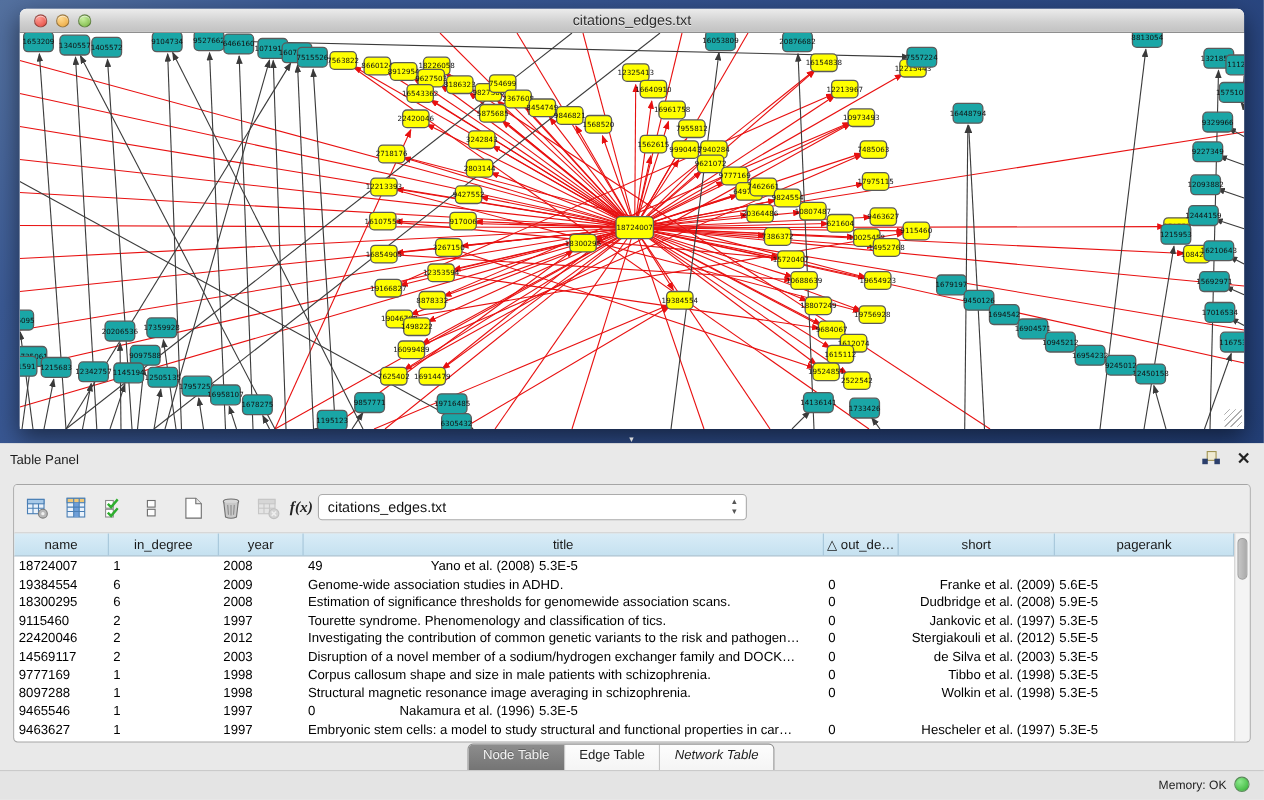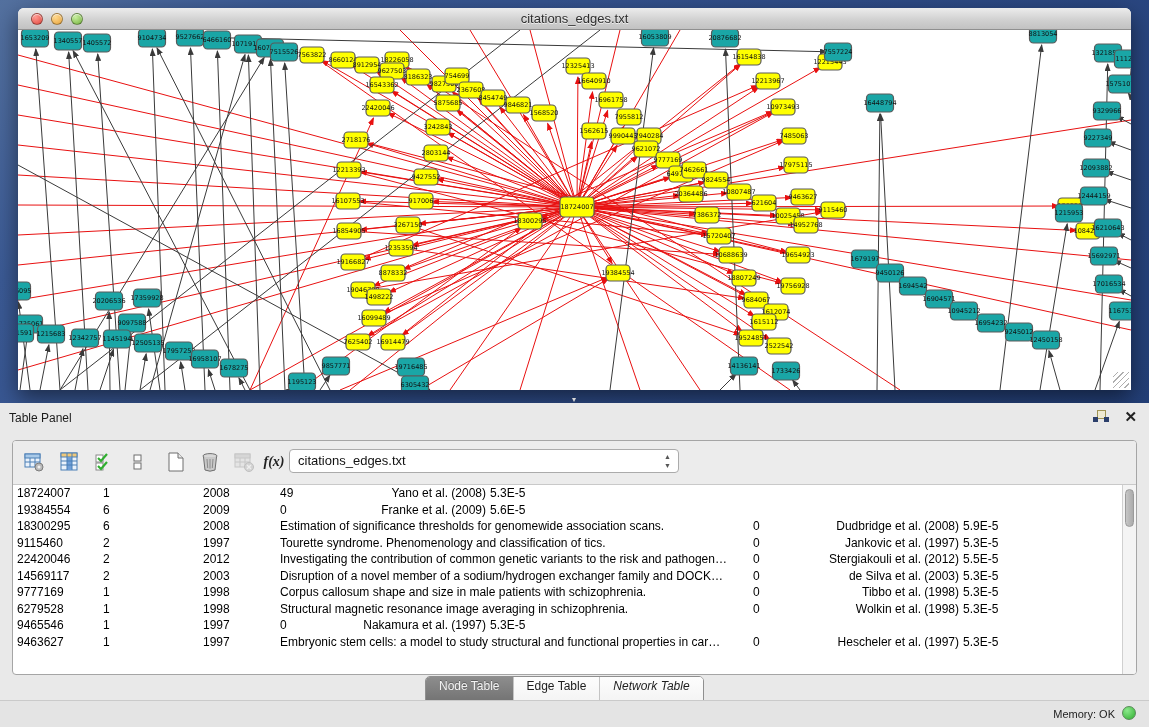--- a/index.html
+++ b/index.html
@@ -878,33 +878,43 @@
         <div class="tbtn" style="left:248px">
           <span class="fx">f​(x)</span>
         </div>
         <div id="tselector">
           <span>citations_edges.txt</span>
           <span class="steppers">▲<br>▼</span>
         </div>
       </div>
 
       <div id="tbl">
+        <div class="hrow" id="thead">
+            <div class="hcell c0">name</div>
+            <div class="hcell c1">in_degree</div>
+            <div class="hcell c2">year</div>
+            <div class="hcell c3">title</div>
+            <div class="hcell c4">△ out_de…</div>
+            <div class="hcell c5">short</div>
+            <div class="hcell c6">pagerank</div>
+          </div>
         <div id="tbody">
             <div class="drow">
               <div class="dcell c0">18724007</div>
               <div class="dcell c1">1</div>
               <div class="dcell c2">2008</div>
               <div class="dcell c4">49</div>
               <div class="dcell c5">Yano et al. (2008)</div>
               <div class="dcell c6">5.3E-5</div>
             </div>
             <div class="drow">
               <div class="dcell c0">19384554</div>
               <div class="dcell c1">6</div>
               <div class="dcell c2">2009</div>
+              <div class="dcell c3">Genome-wide association studies in ADHD.</div>
               <div class="dcell c4">0</div>
               <div class="dcell c5">Franke et al. (2009)</div>
               <div class="dcell c6">5.6E-5</div>
             </div>
             <div class="drow">
               <div class="dcell c0">18300295</div>
               <div class="dcell c1">6</div>
               <div class="dcell c2">2008</div>
               <div class="dcell c3">Estimation of significance thresholds for genomewide association scans.</div>
               <div class="dcell c4">0</div>
@@ -941,34 +951,34 @@
             <div class="drow">
               <div class="dcell c0">9777169</div>
               <div class="dcell c1">1</div>
               <div class="dcell c2">1998</div>
               <div class="dcell c3">Corpus callosum shape and size in male patients with schizophrenia.</div>
               <div class="dcell c4">0</div>
               <div class="dcell c5">Tibbo et al. (1998)</div>
               <div class="dcell c6">5.3E-5</div>
             </div>
             <div class="drow">
-              <div class="dcell c0">6279528</div>
+              <div class="dcell c0">8097288</div>
               <div class="dcell c1">1</div>
               <div class="dcell c2">1998</div>
               <div class="dcell c3">Structural magnetic resonance image averaging in schizophrenia.</div>
               <div class="dcell c4">0</div>
               <div class="dcell c5">Wolkin et al. (1998)</div>
               <div class="dcell c6">5.3E-5</div>
             </div>
             <div class="drow">
               <div class="dcell c0">9465546</div>
               <div class="dcell c1">1</div>
               <div class="dcell c2">1997</div>
               <div class="dcell c4">0</div>
-              <div class="dcell c5">Nakamura et al. (1997)</div>
+              <div class="dcell c5">Nakamura et al. (1996)</div>
               <div class="dcell c6">5.3E-5</div>
             </div>
             <div class="drow">
               <div class="dcell c0">9463627</div>
               <div class="dcell c1">1</div>
               <div class="dcell c2">1997</div>
               <div class="dcell c3">Embryonic stem cells: a model to study structural and functional properties in car…</div>
               <div class="dcell c4">0</div>
               <div class="dcell c5">Hescheler et al. (1997)</div>
               <div class="dcell c6">5.3E-5</div>

